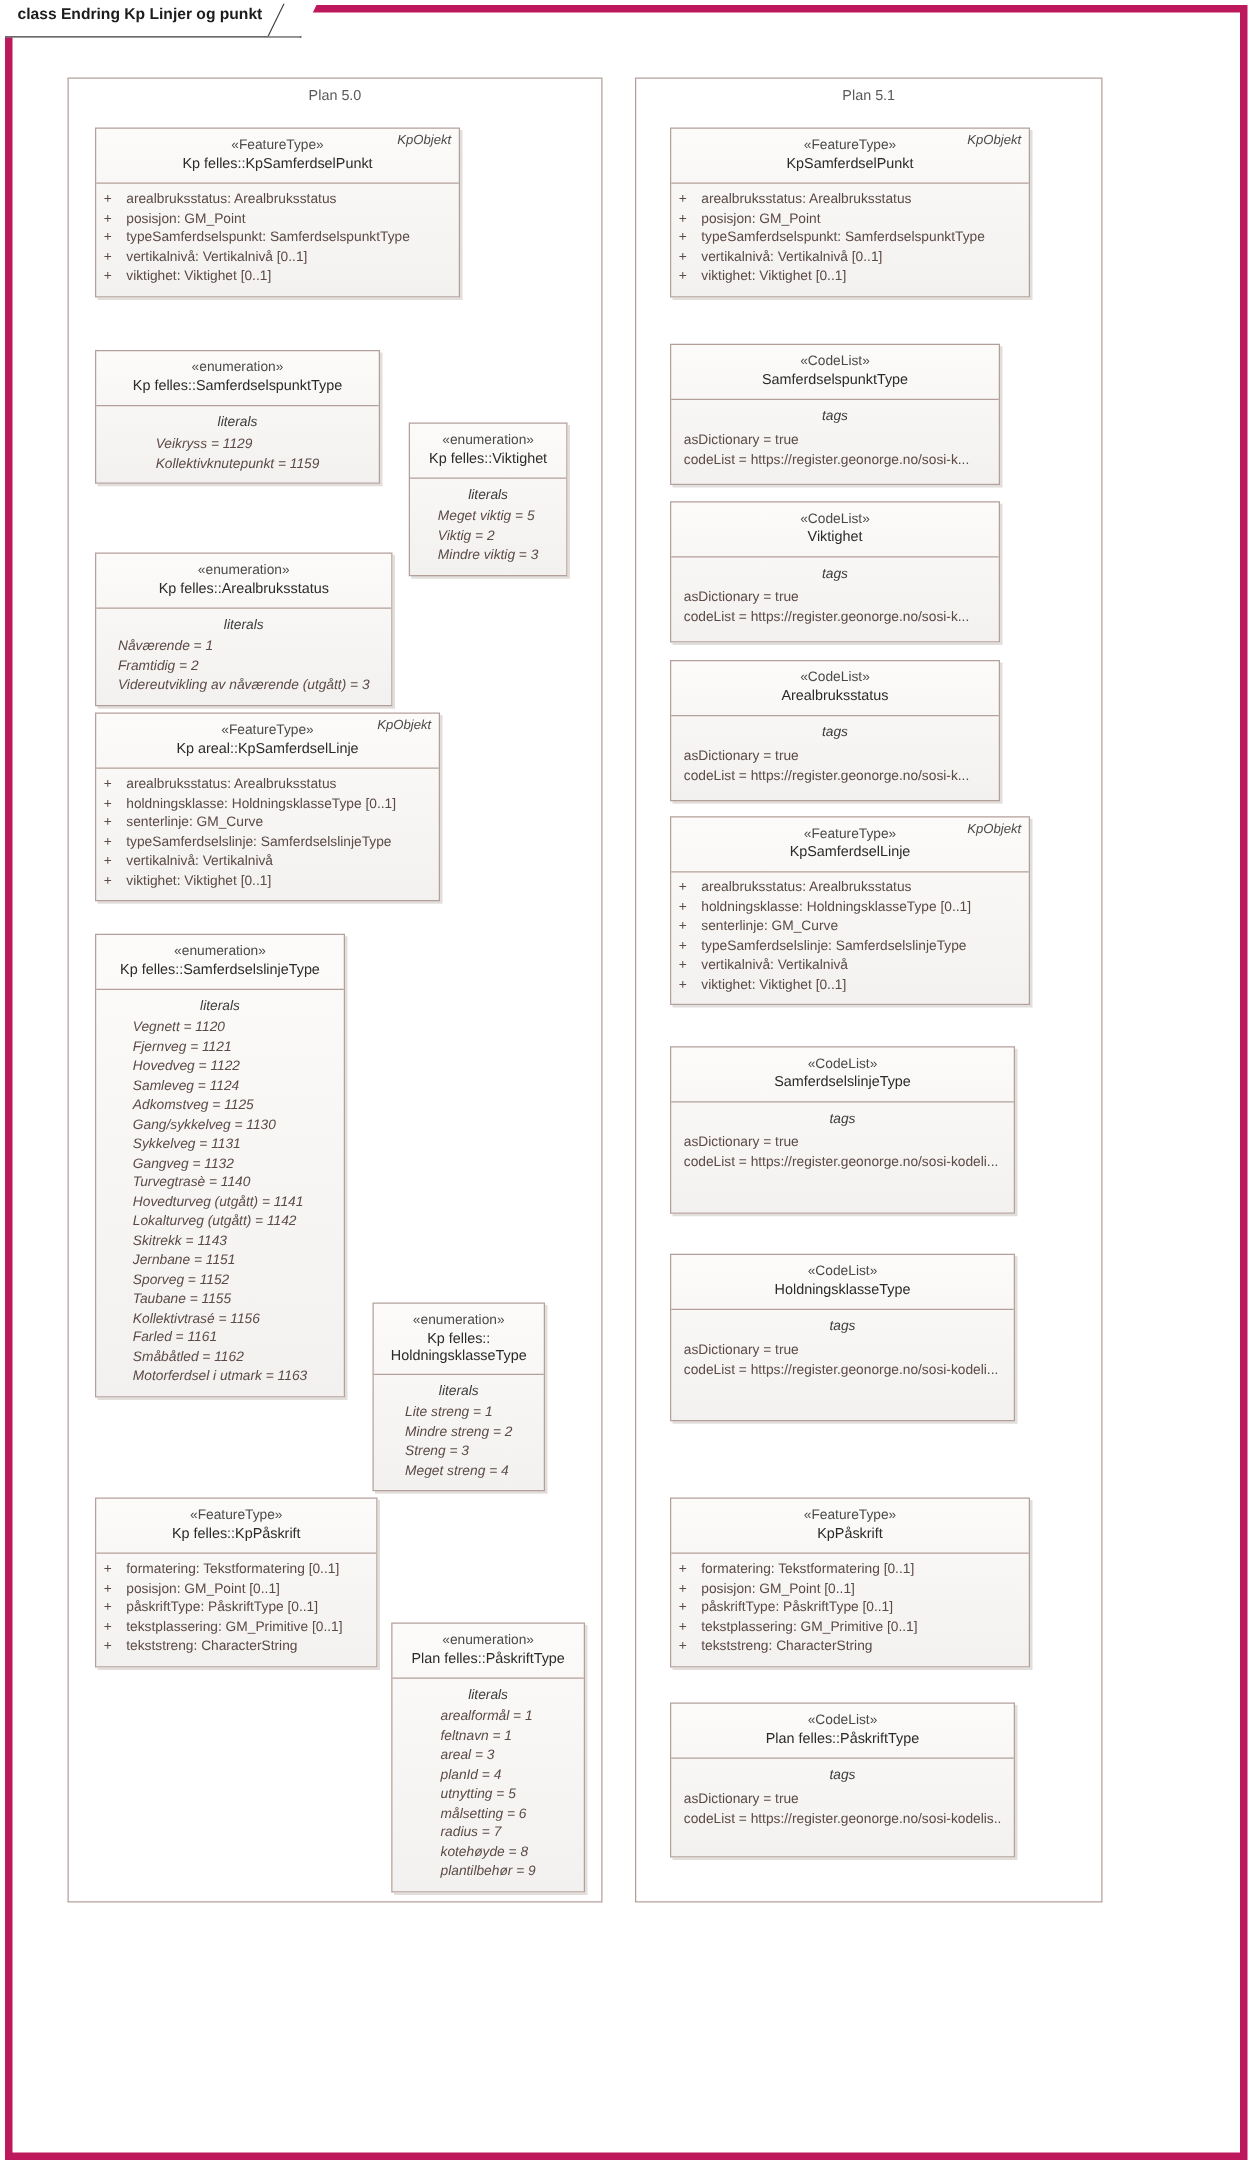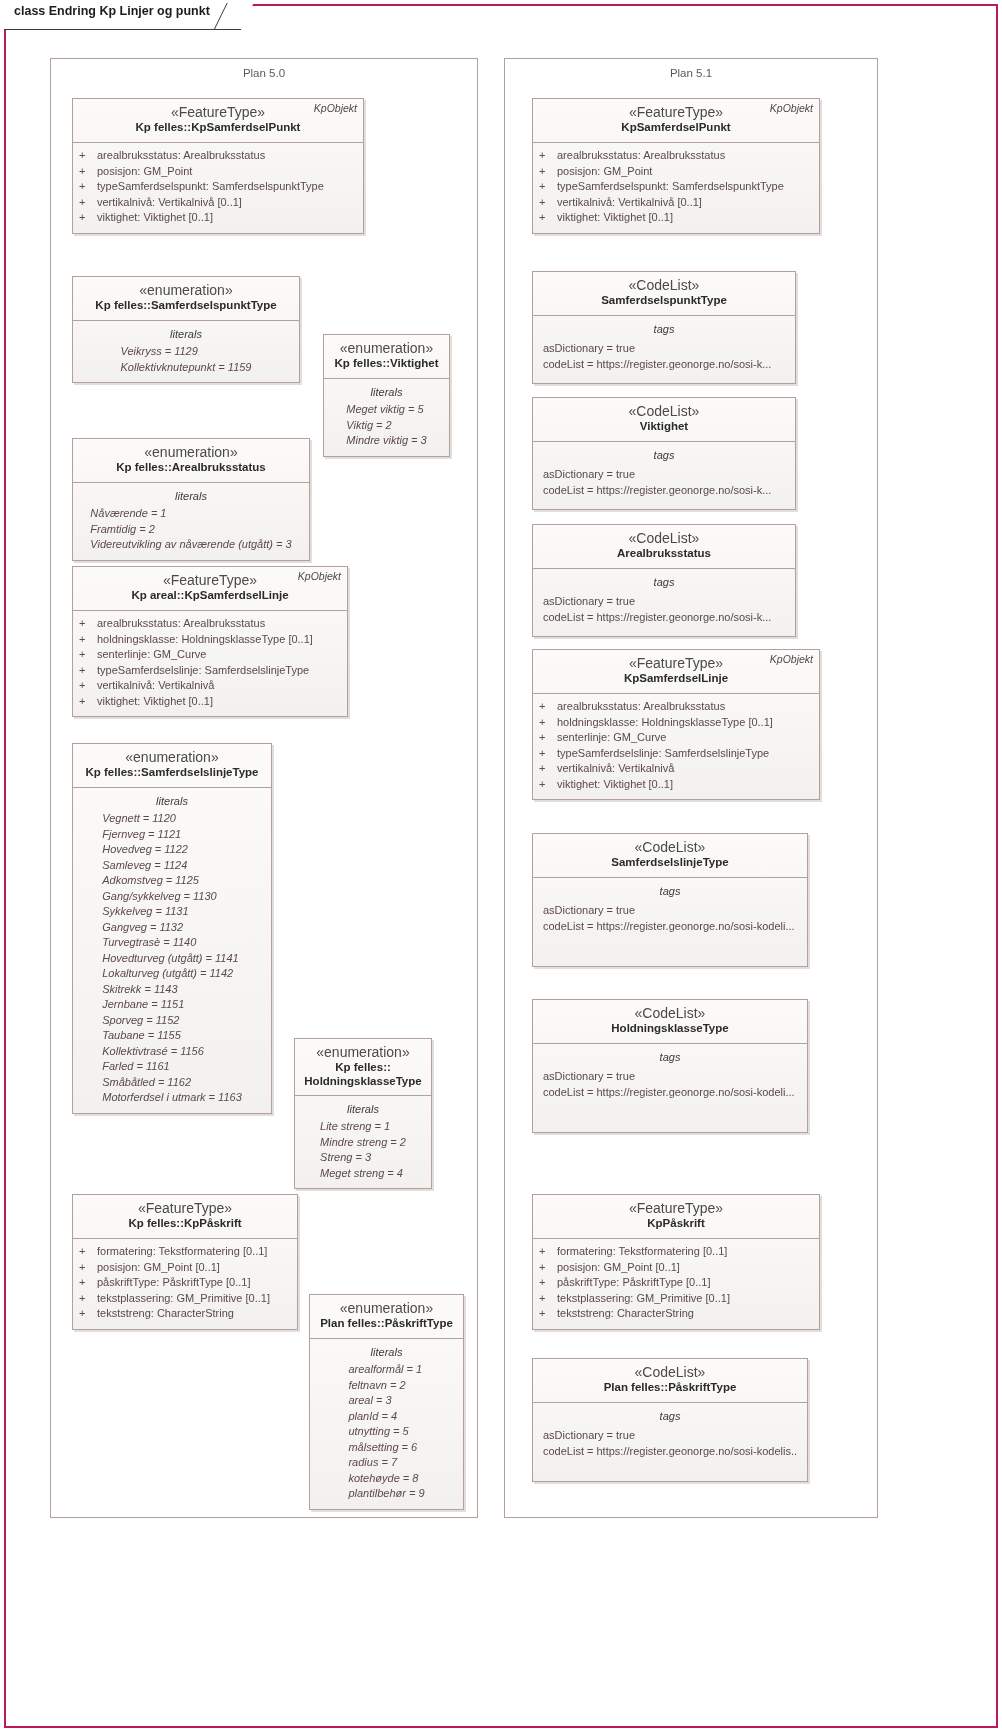--- a/index.html
+++ b/index.html
@@ -12,21 +12,21 @@
     font-family: "Liberation Sans", sans-serif;
     color: #3a3a3a;
     position: relative;
     overflow: hidden;
   }
   
   #diagram-frame {
     position: absolute;
     left: 4px; top: 4px;
     width: 994px; height: 1724px;
-    border: 2px solid #be185d;
+    border: 6px solid #be185d;
     background: #ffffff;
   }
   #diagram-tab {
     position: absolute;
     left: 4px; top: 4px;
     height: 26px;
     padding: 0 30px 0 10px;
     border: 1px solid #3a3a3a;
     border-left: none; border-top: none;
     background: #ffffff;
@@ -78,27 +78,27 @@
     text-align: center;
   }
   .cls-kpobjekt {
     position: absolute;
     right: 6px; top: 3px;
     font-size: 10.5px;
     font-style: italic;
     color: #4a4a4a;
   }
   .cls-stereo {
-    font-size: 14px;
+    font-size: 11px;
     color: #4a4a4a;
     line-height: 15px;
   }
   .cls-name {
     font-size: 11.5px;
-    font-weight: bold;
+    font-weight: normal;
     color: #2a2a2a;
     line-height: 15px;
   }
   .cls-name.two-line { line-height: 14px; }
   .cls-compart {
     padding: 5px 6px 7px 6px;
   }
   .cls-compart.center { text-align: center; }
   .sec-label {
     font-size: 11px;
@@ -355,21 +355,21 @@
   <div class="cls" style="left:303px; top:1288px; width:155px;">
     <div class="cls-head">
       <div class="cls-stereo">«enumeration»</div>
       <div class="cls-name">Plan felles::PåskriftType</div>
     </div>
     <div class="cls-compart center">
       <div class="sec-label">literals</div>
       <div class="lits-wrap">
         <ul class="lits">
           <li>arealformål = 1</li>
-          <li>feltnavn = 2</li>
+          <li>feltnavn = 1</li>
           <li>areal = 3</li>
           <li>planId = 4</li>
           <li>utnytting = 5</li>
           <li>målsetting = 6</li>
           <li>radius = 7</li>
           <li>kotehøyde = 8</li>
           <li>plantilbehør = 9</li>
         </ul>
       </div>
     </div>

